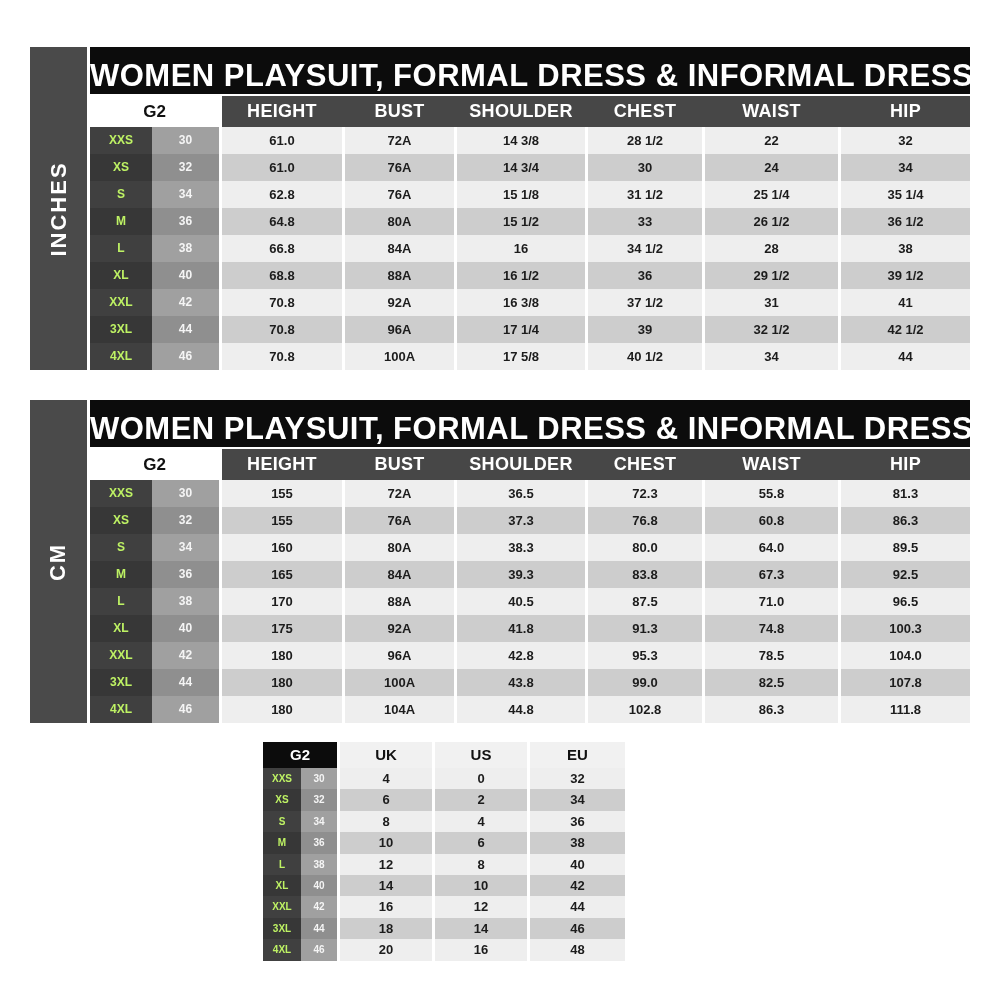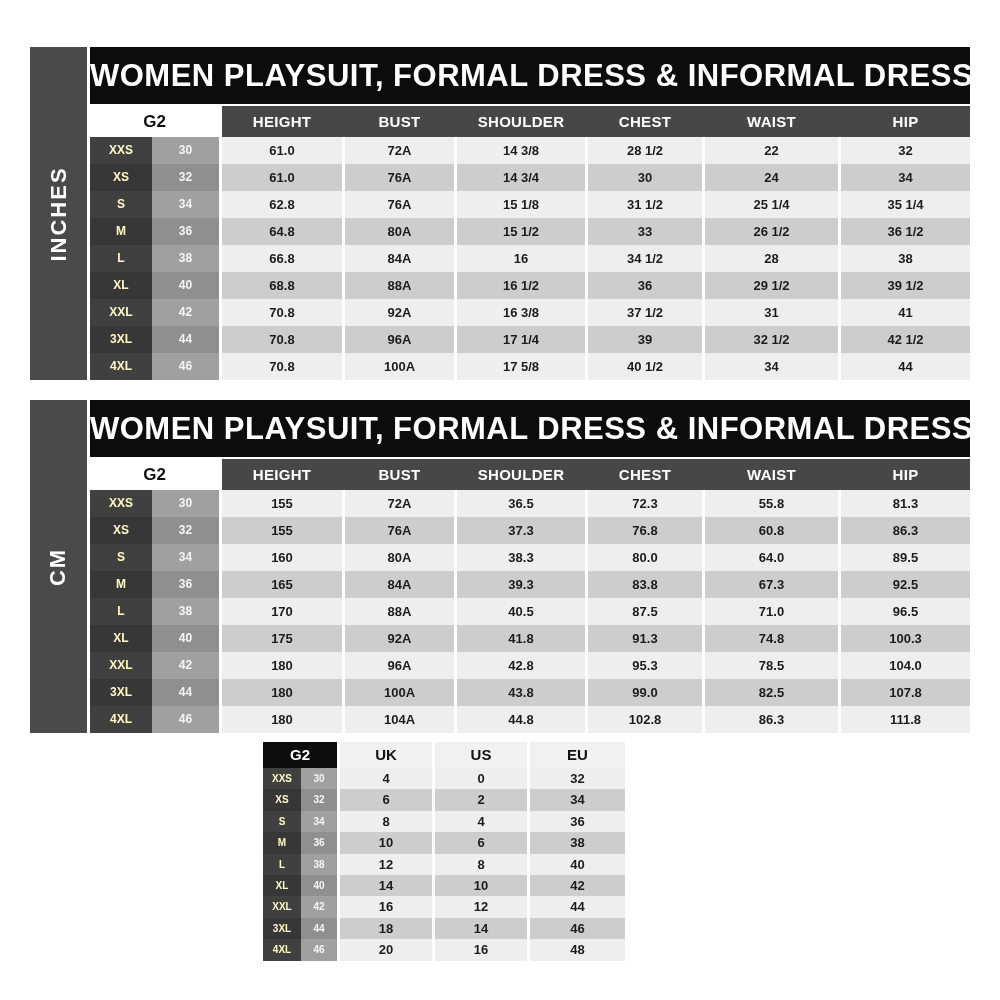--- a/index.html
+++ b/index.html
@@ -14,36 +14,36 @@
   .side-label{
     width:57px;background:#4a4a4a;margin-right:3px;
     display:flex;align-items:center;justify-content:center;flex:none;
   }
   .side-label span{
     transform:rotate(-90deg);white-space:nowrap;color:#ffffff;
     font-weight:700;font-size:22px;letter-spacing:2px;
   }
   .tbl-content{width:880px;flex:none;}
   .title-bar{
-    height:57px;line-height:57px;background:#0c0c0c;color:#ffffff;
+    height:47px;line-height:57px;background:#0c0c0c;color:#ffffff;
     font-weight:700;font-size:31px;text-align:center;white-space:nowrap;
     letter-spacing:.5px;margin-bottom:2px;overflow:hidden;
   }
   .hrow{display:grid;grid-template-columns:129px 748px;column-gap:3px;height:31px;line-height:31px;}
   .g2-head{background:#ffffff;color:#111;font-weight:700;font-size:17px;text-align:center;}
   .head-band{
     background:#474747;display:grid;
     grid-template-columns:120px 109px 128px 114px 133px 129px;column-gap:3px;
   }
-  .head-band div{color:#ffffff;font-weight:700;font-size:15px;text-align:center;letter-spacing:.3px;}
+  .head-band div{color:#ffffff;font-weight:700;font-size:18px;text-align:center;letter-spacing:.3px;}
   .rows{}
   .srow{display:grid;grid-template-columns:129px 120px 109px 128px 114px 133px 129px;column-gap:3px;height:27px;line-height:27px;}
   .pair{display:grid;grid-template-columns:62px 67px;}
   .cell{text-align:center;font-weight:700;}
-  .size-cell{color:#fef9c3;font-size:12px;text-align:center;}
+  .size-cell{color:#bef264;font-size:12px;text-align:center;}
   .num-cell{color:#f5f5f5;font-size:12px;}
   .val-cell{font-size:13px;color:#1c1c1c;}
   .rows div.srow:nth-of-type(odd) .size-cell{background:#404040;}
   .rows div.srow:nth-of-type(even) .size-cell{background:#373737;}
   .rows div.srow:nth-of-type(odd) .num-cell{background:#a0a0a0;}
   .rows div.srow:nth-of-type(even) .num-cell{background:#8f8f8f;}
   .rows div.srow:nth-of-type(odd) .val-cell{background:#eeeeee;}
   .rows div.srow:nth-of-type(even) .val-cell{background:#cdcdcd;}
 
   

